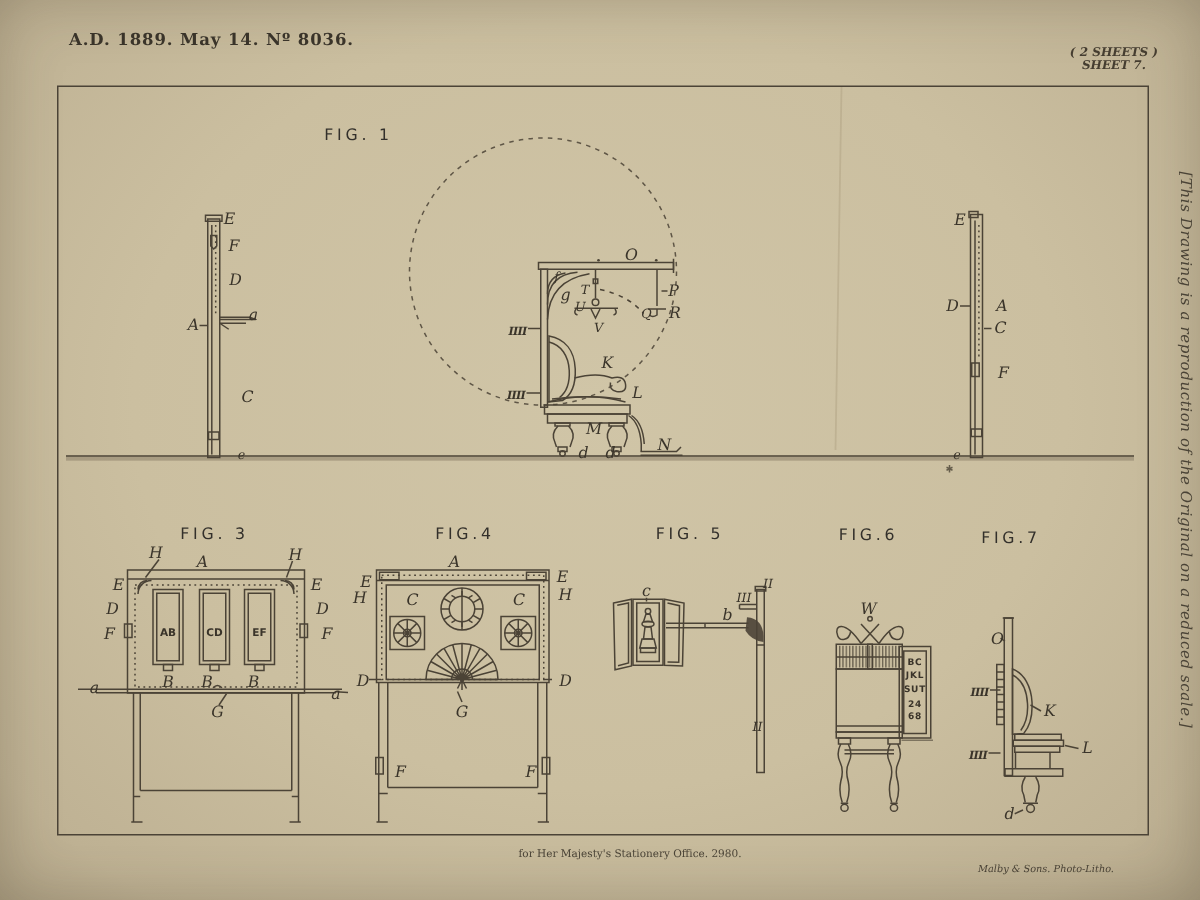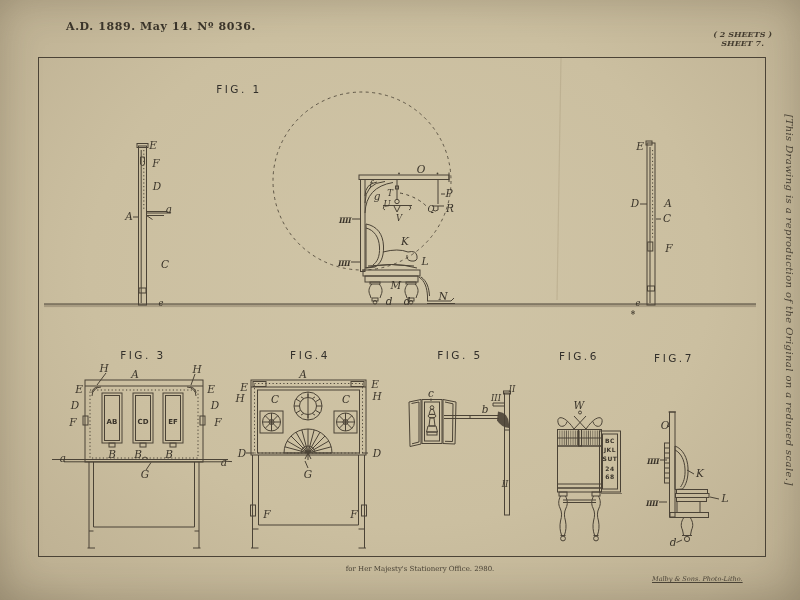--- a/index.html
+++ b/index.html
@@ -10,35 +10,35 @@
   }
   .paper{
     position:absolute;inset:0;
     background:radial-gradient(ellipse at 50% 45%, #d0c5a7 0%, #cbbfa0 55%, #bfb294 88%, #b2a588 100%);
     box-shadow:inset 0 0 40px rgba(60,48,30,.25);
   }
   .overlay{position:absolute;inset:0;}
   svg{position:absolute;inset:0;}
 
   
-  .hdr{position:absolute;left:46px;top:20px;color:#3a342a;margin-left:20px;}
+  .hdr{position:absolute;left:46px;top:20px;color:#3a342a;}
   .hdr-l1{font-size:11px;font-weight:bold;letter-spacing:.6px;}
   .hdr-l2{font-size:11px;margin-top:1px;letter-spacing:.4px;}
   .hdr-name{font-weight:bold;}
   .hdr-spec{font-size:9px;font-variant:small-caps;letter-spacing:.8px;}
   .sheets{position:absolute;right:28px;top:30px;text-align:center;color:#453d30;
           font-style:italic;font-weight:bold;font-size:8px;line-height:9px;margin-left:33px;}
   .sidenote{
     position:absolute;left:537px;top:292px;width:500px;height:16px;
     transform:rotate(90deg);transform-origin:center;
     text-align:center;font-style:italic;font-size:10px;letter-spacing:.4px;color:#4a4336;
   }
   .imprint{position:absolute;left:260px;top:565px;width:320px;text-align:center;
            font-size:7px;line-height:8.5px;color:#4a4336;}
-  .litho{position:absolute;left:652px;top:575px;font-size:6.5px;font-style:italic;color:#4a4336;text-decoration:underline;}
+  .litho{position:absolute;left:652px;top:575px;font-size:6.5px;font-style:italic;color:#4a4336;}
 
   
   .s{stroke:#4b4336;fill:none;stroke-width:1;}
   .fl{fill:#4b4336;stroke:none;}
   .dash{stroke-dasharray:3 3.5;}
   .dot{stroke-dasharray:1.2 2.4;}
 
   
   .lbl{font:italic 10.5px "DejaVu Serif", serif;fill:#3a342a;text-anchor:middle;}
   .sm{font-size:8.5px;}

